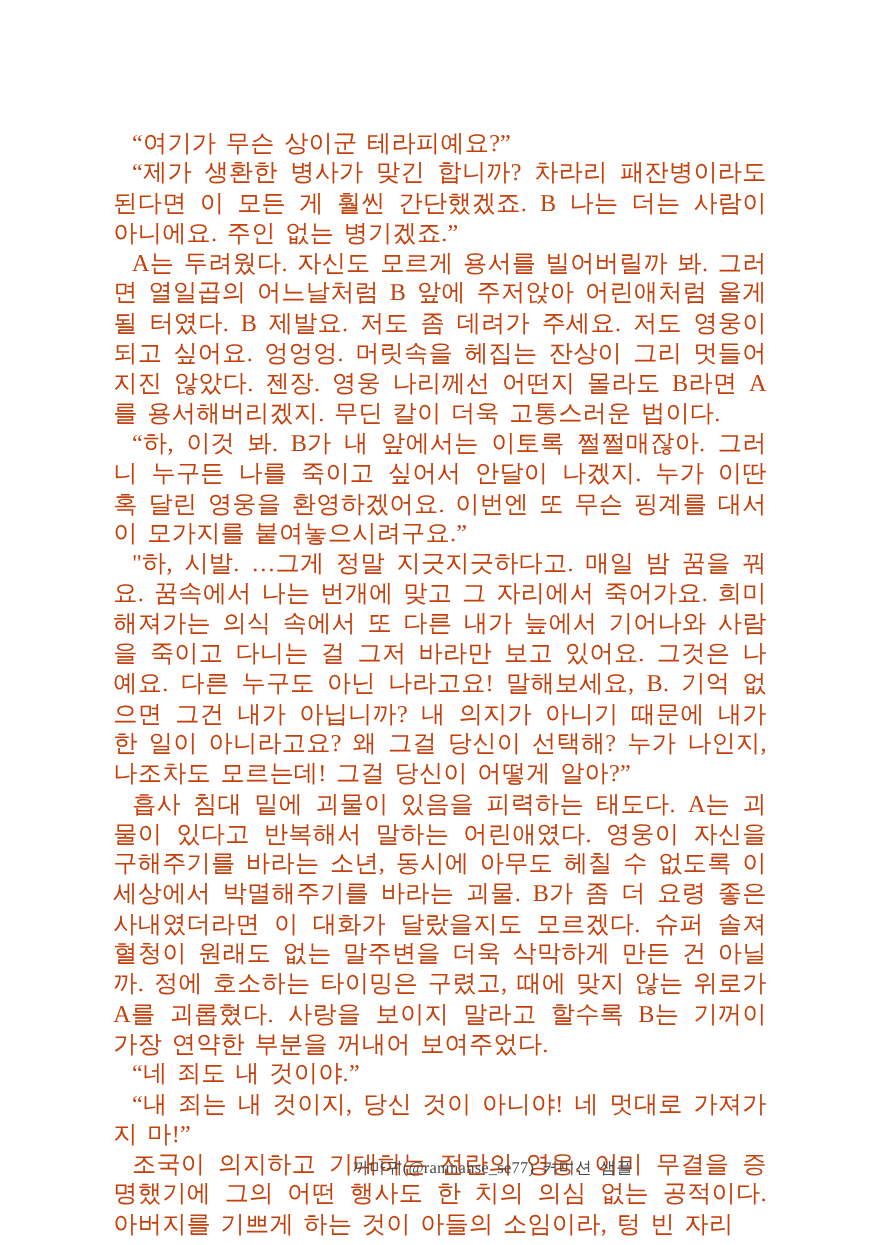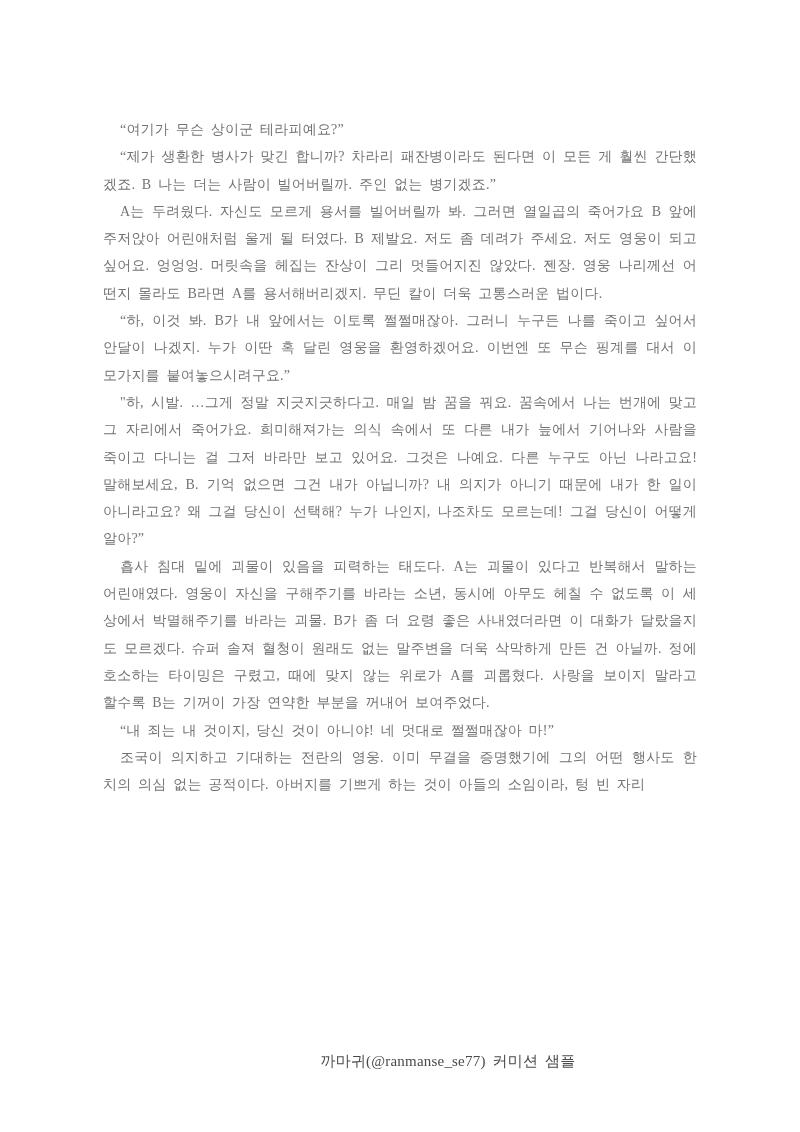--- a/index.html
+++ b/index.html
@@ -13,22 +13,22 @@
     height: 1132px;
     background: #ffffff;
     overflow: hidden;
     font-family: "Liberation Serif", "DejaVu Serif", serif;
   }
   .body-text {
     position: absolute;
     left: 103px;
     top: 116px;
     width: 594px;
-    color: #737373;
-    font-size: 14px;
+    color: #c2410c;
+    font-size: 22px;
     line-height: 27.3px;
     text-align: justify;
     text-justify: inter-character;
     word-break: normal;
     letter-spacing: 0.2px;
     word-spacing: 3px;
   }
   .body-text p {
     margin: 0;
     padding: 0;
@@ -46,22 +46,23 @@
     word-spacing: 3px;
     padding-left: 48px;
   }
 </style>
 </head>
 <body>
 
 <div class="page">
   <div class="body-text">
     <p>“여기가 무슨 상이군 테라피예요?”</p>
-    <p>“제가 생환한 병사가 맞긴 합니까? 차라리 패잔병이라도 된다면 이 모든 게 훨씬 간단했겠죠. B 나는 더는 사람이 빌어버릴까. 주인 없는 병기겠죠.”</p>
-    <p>A는 두려웠다. 자신도 모르게 용서를 빌어버릴까 봐. 그러면 열일곱의 죽어가요 B 앞에 주저앉아 어린애처럼 울게 될 터였다. B 제발요. 저도 좀 데려가 주세요. 저도 영웅이 되고 싶어요. 엉엉엉. 머릿속을 헤집는 잔상이 그리 멋들어지진 않았다. 젠장. 영웅 나리께선 어떤지 몰라도 B라면 A를 용서해버리겠지. 무딘 칼이 더욱 고통스러운 법이다.</p>
+    <p>“제가 생환한 병사가 맞긴 합니까? 차라리 패잔병이라도 된다면 이 모든 게 훨씬 간단했겠죠. B 나는 더는 사람이 아니에요. 주인 없는 병기겠죠.”</p>
+    <p>A는 두려웠다. 자신도 모르게 용서를 빌어버릴까 봐. 그러면 열일곱의 어느날처럼 B 앞에 주저앉아 어린애처럼 울게 될 터였다. B 제발요. 저도 좀 데려가 주세요. 저도 영웅이 되고 싶어요. 엉엉엉. 머릿속을 헤집는 잔상이 그리 멋들어지진 않았다. 젠장. 영웅 나리께선 어떤지 몰라도 B라면 A를 용서해버리겠지. 무딘 칼이 더욱 고통스러운 법이다.</p>
     <p>“하, 이것 봐. B가 내 앞에서는 이토록 쩔쩔매잖아. 그러니 누구든 나를 죽이고 싶어서 안달이 나겠지. 누가 이딴 혹 달린 영웅을 환영하겠어요. 이번엔 또 무슨 핑계를 대서 이 모가지를 붙여놓으시려구요.”</p>
     <p>"하, 시발. …그게 정말 지긋지긋하다고. 매일 밤 꿈을 꿔요. 꿈속에서 나는 번개에 맞고 그 자리에서 죽어가요. 희미해져가는 의식 속에서 또 다른 내가 늪에서 기어나와 사람을 죽이고 다니는 걸 그저 바라만 보고 있어요. 그것은 나예요. 다른 누구도 아닌 나라고요! 말해보세요, B. 기억 없으면 그건 내가 아닙니까? 내 의지가 아니기 때문에 내가 한 일이 아니라고요? 왜 그걸 당신이 선택해? 누가 나인지, 나조차도 모르는데! 그걸 당신이 어떻게 알아?”</p>
     <p>흡사 침대 밑에 괴물이 있음을 피력하는 태도다. A는 괴물이 있다고 반복해서 말하는 어린애였다. 영웅이 자신을 구해주기를 바라는 소년, 동시에 아무도 헤칠 수 없도록 이 세상에서 박멸해주기를 바라는 괴물. B가 좀 더 요령 좋은 사내였더라면 이 대화가 달랐을지도 모르겠다. 슈퍼 솔져 혈청이 원래도 없는 말주변을 더욱 삭막하게 만든 건 아닐까. 정에 호소하는 타이밍은 구렸고, 때에 맞지 않는 위로가 A를 괴롭혔다. 사랑을 보이지 말라고 할수록 B는 기꺼이 가장 연약한 부분을 꺼내어 보여주었다.</p>
-    <p>“내 죄는 내 것이지, 당신 것이 아니야! 네 멋대로 쩔쩔매잖아 마!”</p>
+    <p>“네 죄도 내 것이야.”</p>
+    <p>“내 죄는 내 것이지, 당신 것이 아니야! 네 멋대로 가져가지 마!”</p>
     <p>조국이 의지하고 기대하는 전란의 영웅. 이미 무결을 증명했기에 그의 어떤 행사도 한 치의 의심 없는 공적이다. 아버지를 기쁘게 하는 것이 아들의 소임이라, 텅 빈 자리</p>
   </div>
   <div class="footer">까마귀(@ranmanse_se77) 커미션 샘플</div>
 </div>
 
 </body></html>

